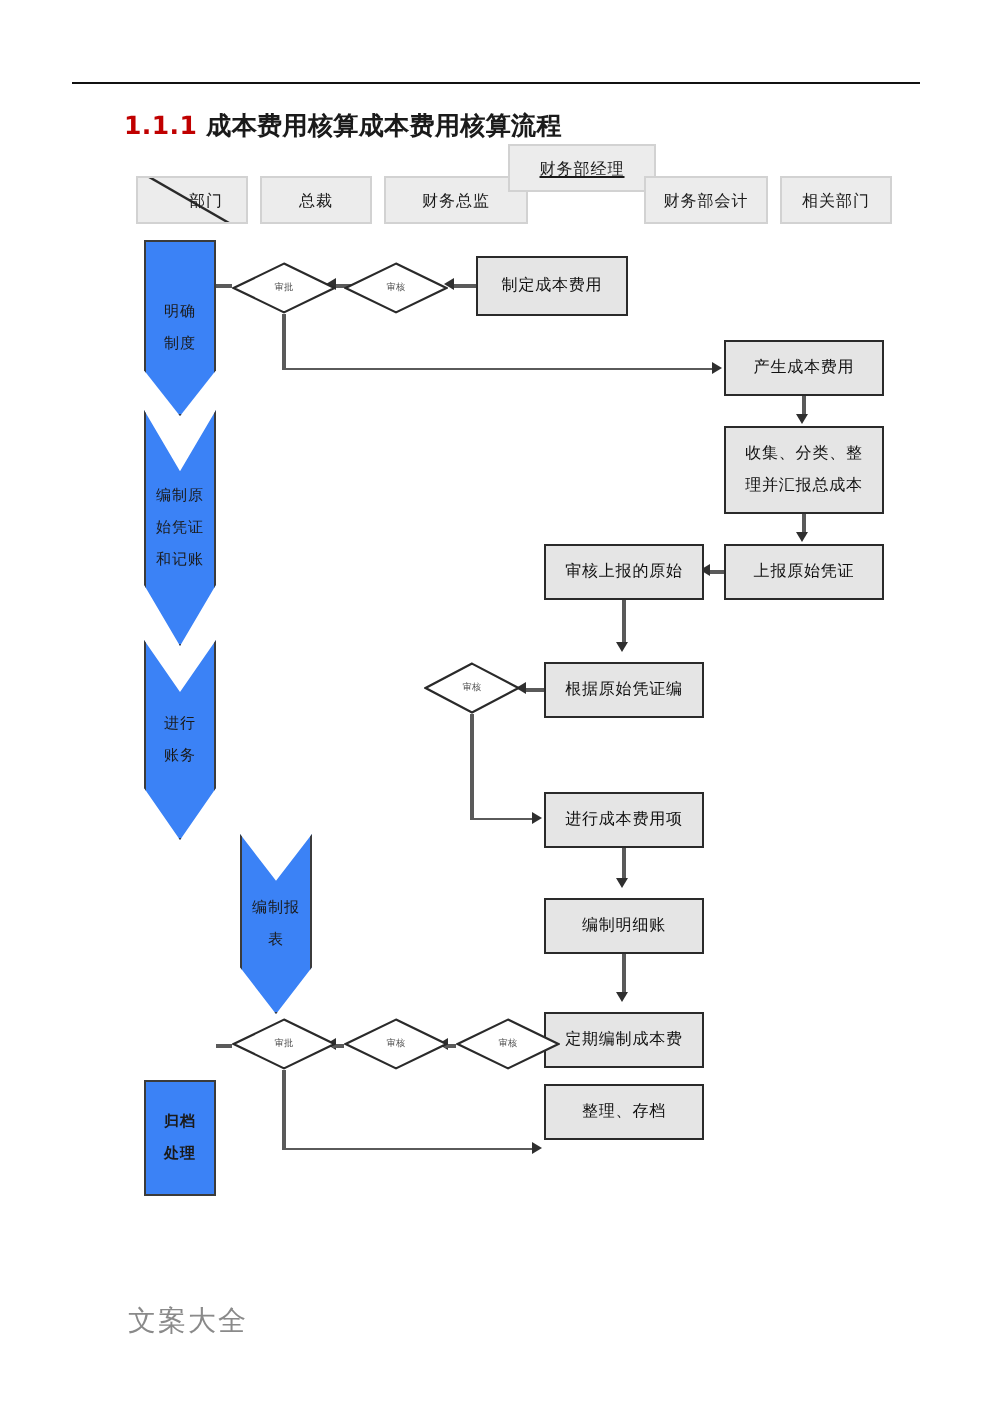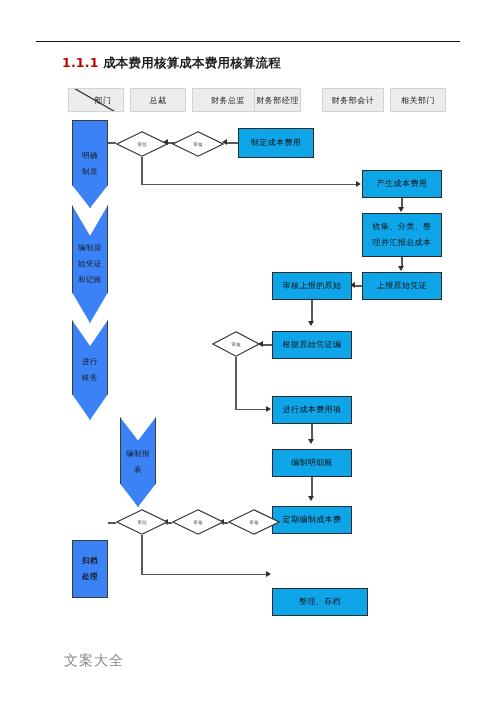--- a/index.html
+++ b/index.html
@@ -109,21 +109,21 @@
   }
   .chev.plain {
     clip-path: none;
   }
   .chev-row { display: block; }
 
   
   .node {
     position: absolute;
     box-sizing: border-box;
-    background: #0ea5e9;
+    background: #e5e5e5;
     border: 1.1px solid #2a2a2a;
     font-size: 8px;
     color: #111;
     display: flex;
     flex-direction: column;
     align-items: center;
     justify-content: center;
     text-align: center;
     line-height: 16px;
     letter-spacing: 0.4px;
@@ -186,21 +186,21 @@
             <line x1="-4" y1="-6" x2="62" y2="32" stroke="#2a2a2a" stroke-width="1.2"></line>
           </svg></div>
         <span class="lbl">部门</span>
       </div>
       <div class="colhdr" style="left: 130px; top: 88px; width: 56px;">
         <span class="lbl">总裁</span>
       </div>
       <div class="colhdr" style="left: 192px; top: 88px; width: 72px;">
         <span class="lbl">财务总监</span>
       </div>
-      <div class="colhdr" style="left: 254px; top: 88px; width: 47px;">
+      <div class="colhdr" style="left: 254px; top: 72px; width: 74px; text-decoration: underline;">
         <span class="lbl">财务部经理</span>
       </div>
       <div class="colhdr" style="left: 322px; top: 88px; width: 62px;">
         <span class="lbl">财务部会计</span>
       </div>
       <div class="colhdr" style="left: 390px; top: 88px; width: 56px;">
         <span class="lbl">相关部门</span>
       </div>
     </div>
 
@@ -305,21 +305,21 @@
       </div>
       <div class="node" style="left: 272px; top: 396px; width: 80px; height: 28px;">
         <span>进行成本费用项</span>
       </div>
       <div class="node" style="left: 272px; top: 449px; width: 80px; height: 28px;">
         <span>编制明细账</span>
       </div>
       <div class="node" style="left: 272px; top: 506px; width: 80px; height: 28px;">
         <span>定期编制成本费</span>
       </div>
-      <div class="node" style="left: 272px; top: 588px; width: 96px; height: 28px;">
+      <div class="node" style="left: 272px; top: 542px; width: 80px; height: 28px;">
         <span>整理、存档</span>
       </div>
     </div>
 
   <div id="decision-layer">
       <div class="dia" style="left: 116px; top: 131px; width: 52px; height: 26px;">
         <div class="shape"><svg width="52" height="26" viewBox="0 0 52 26">
             <polygon points="26,0.8 51.2,13 26,25.2 0.8,13" fill="#ffffff" stroke="#2a2a2a" stroke-width="1.1"></polygon>
           </svg></div>
         <div class="dlbl">审批</div>

